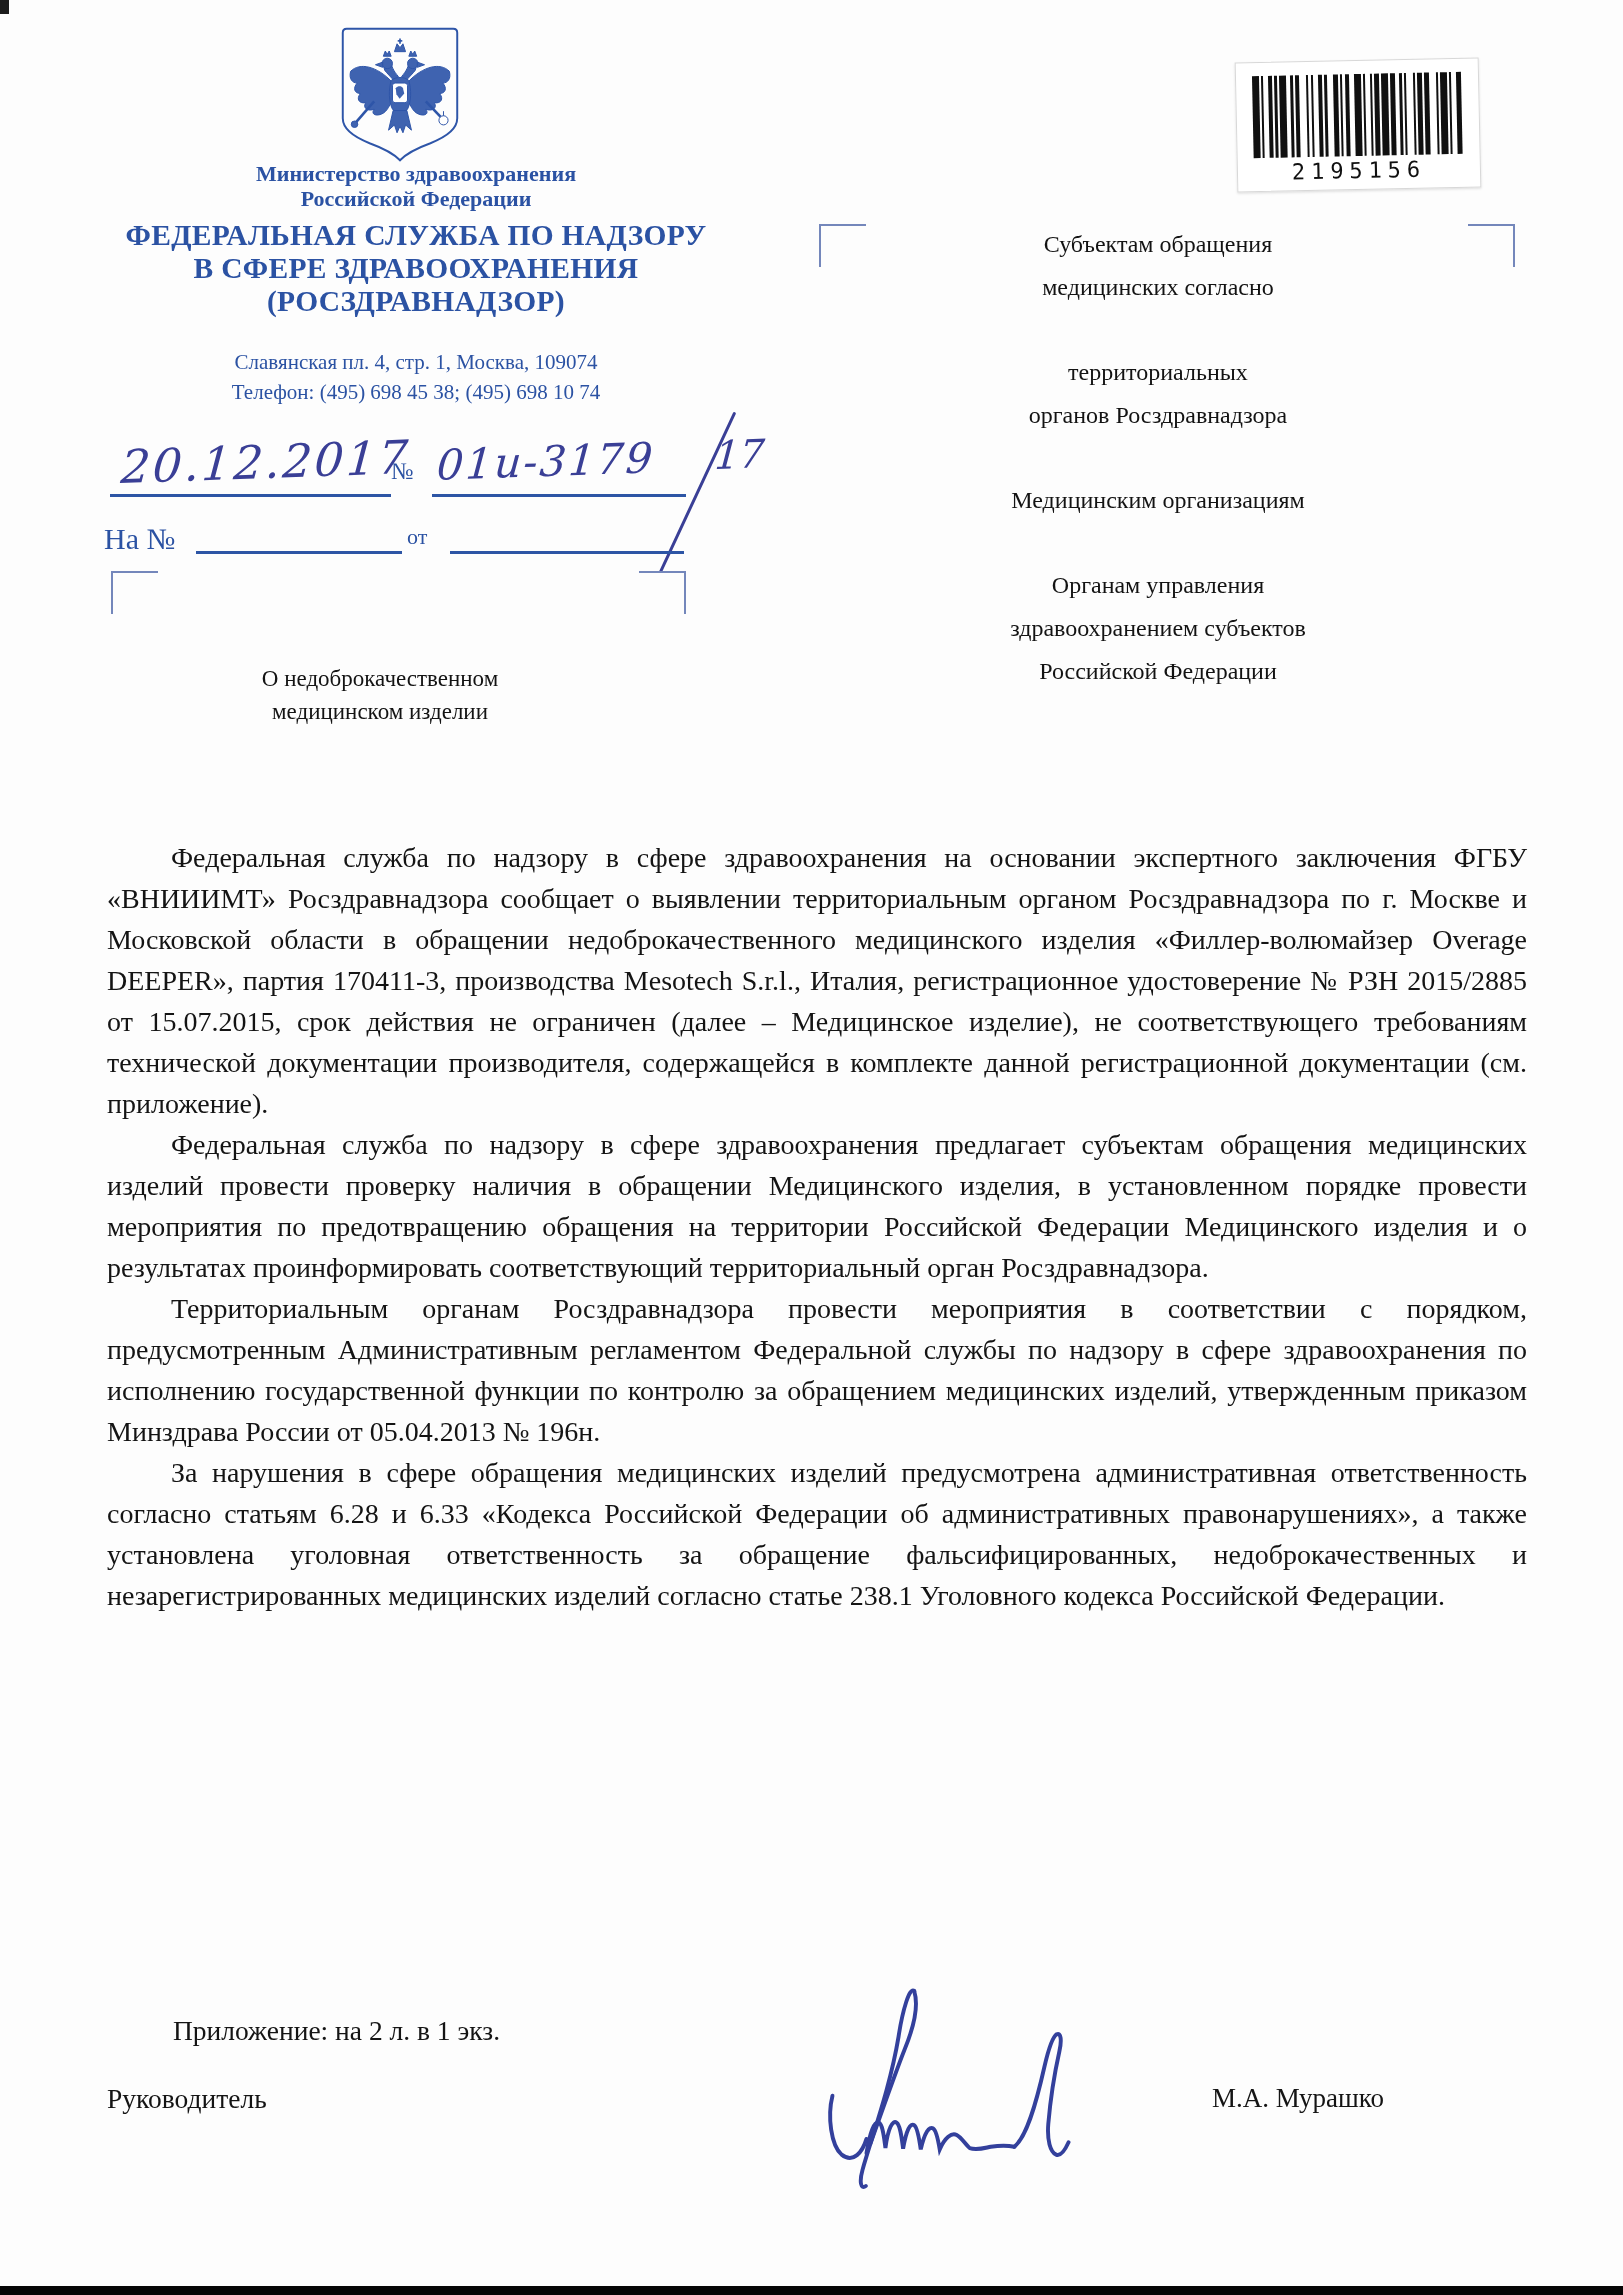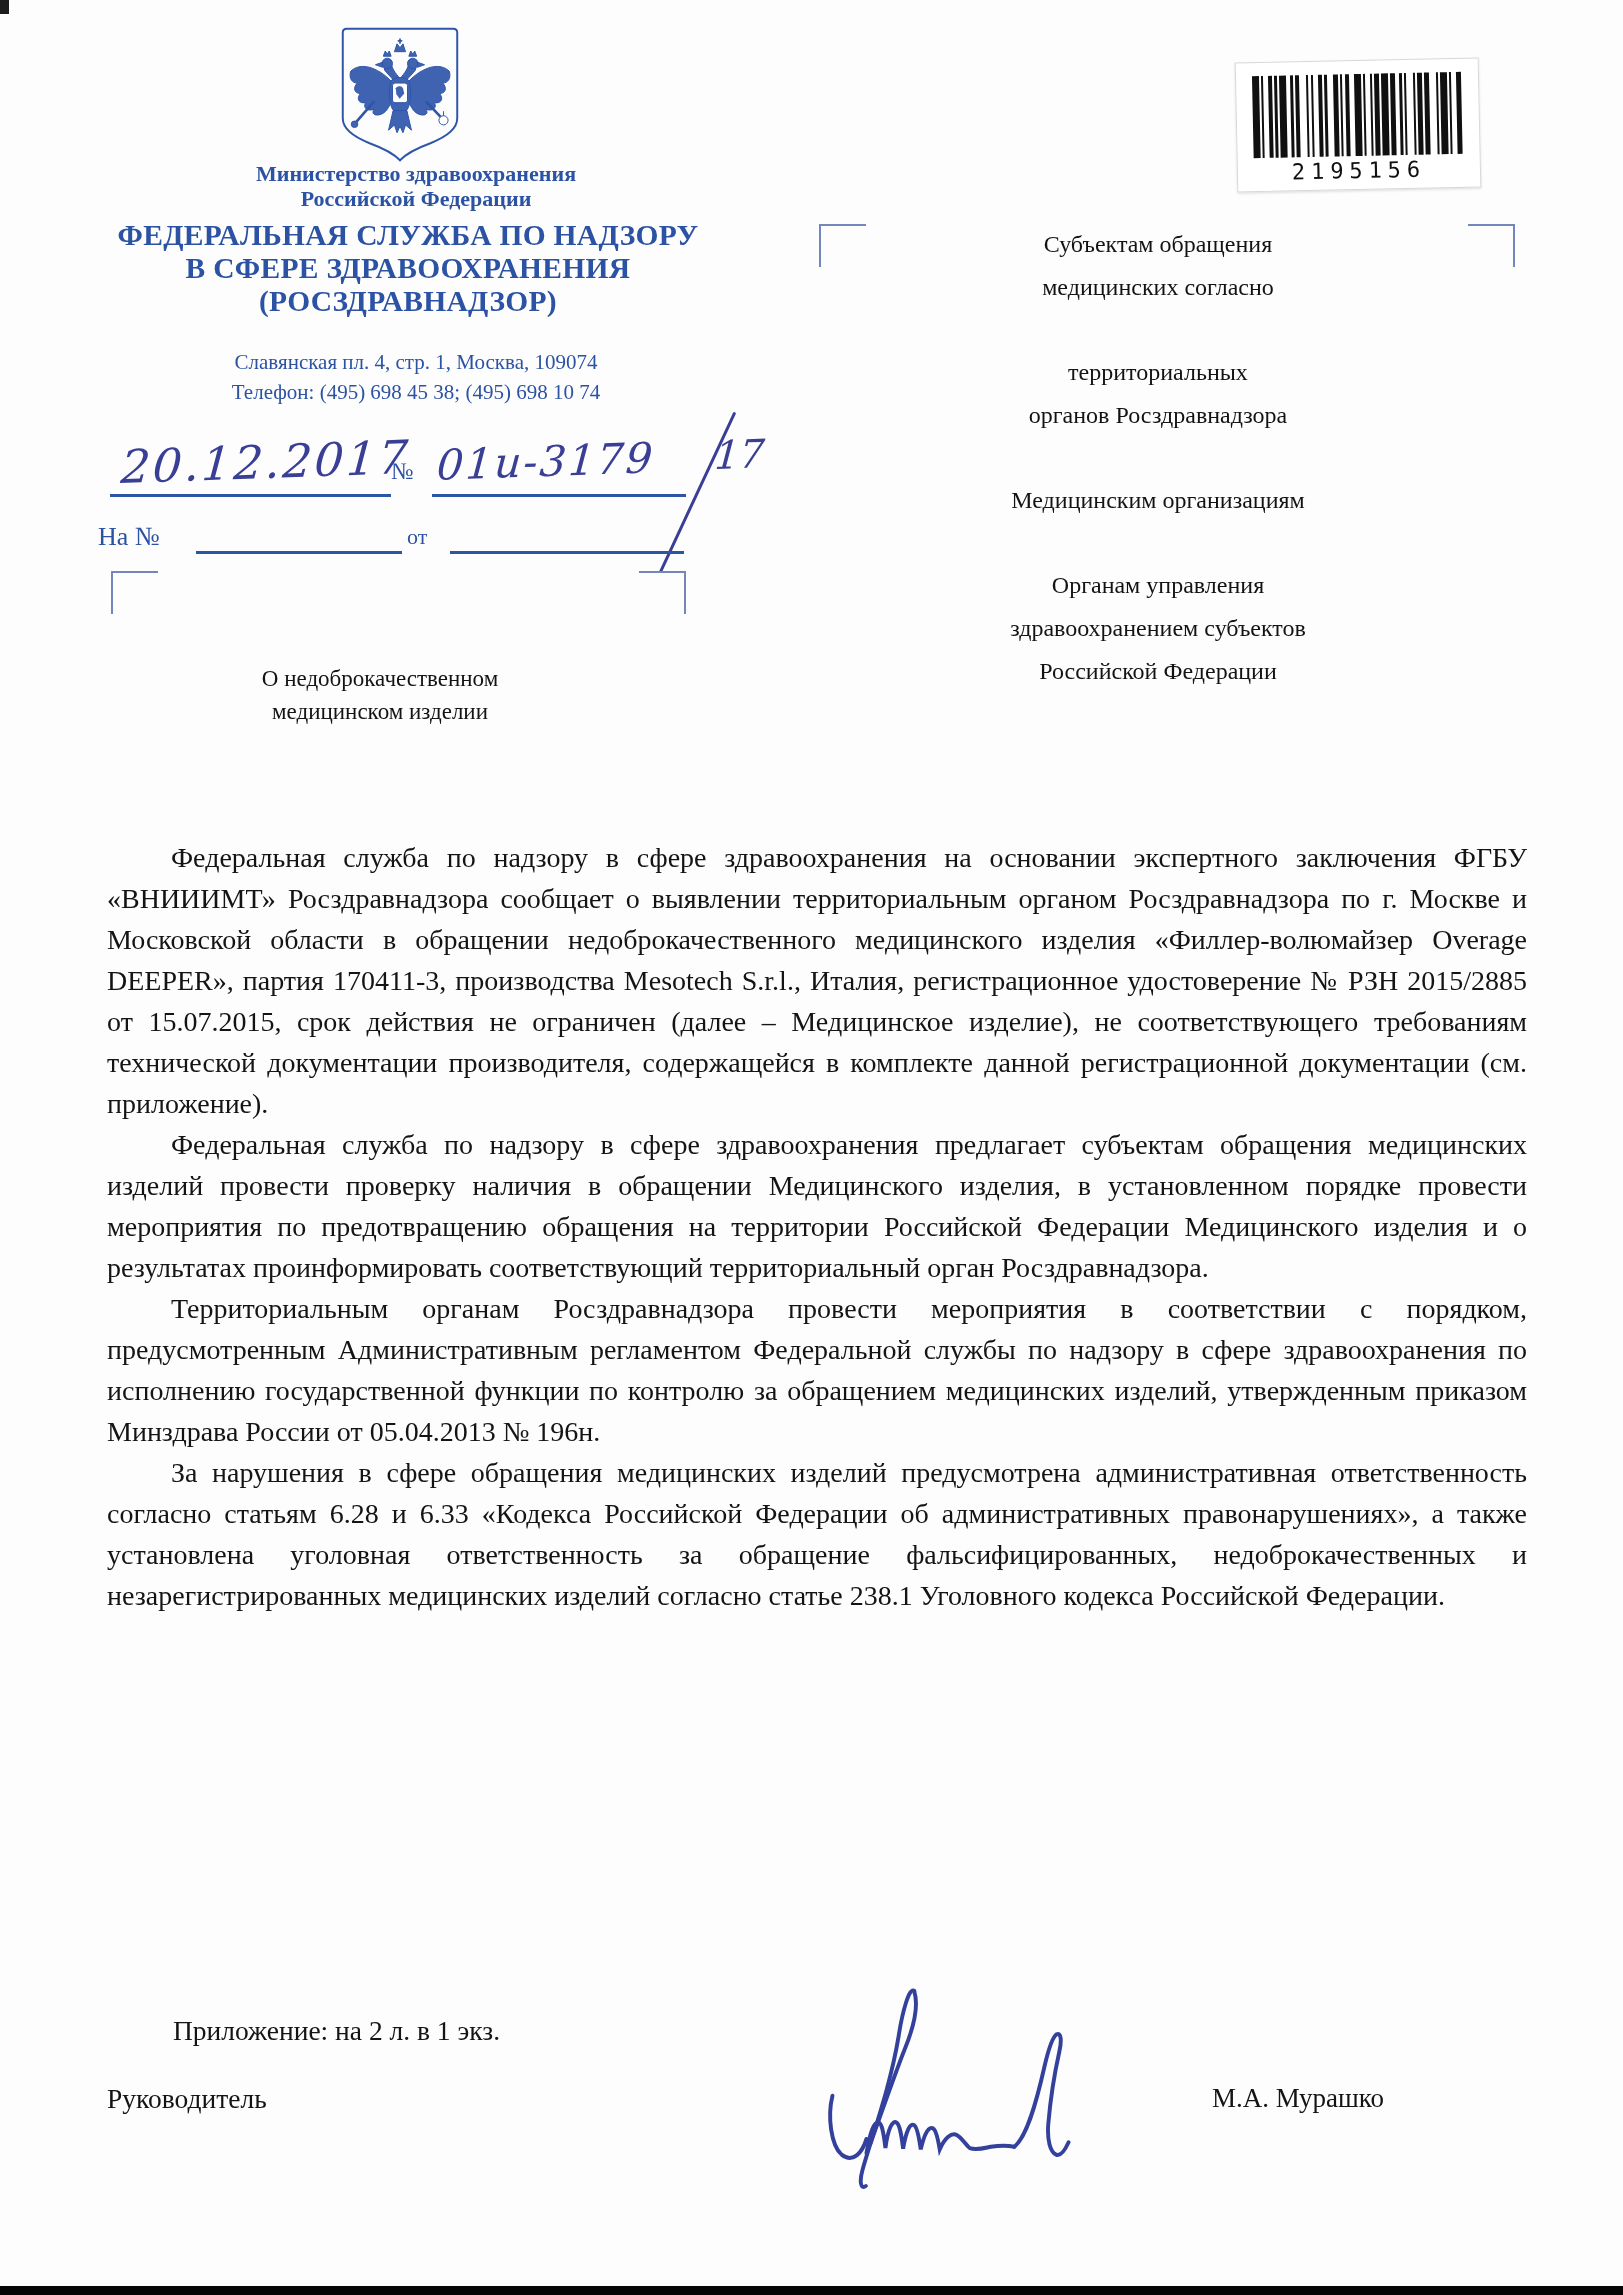--- a/index.html
+++ b/index.html
@@ -5,41 +5,41 @@
   html,body{margin:0;padding:0;background:#777;}
   .page{
     position:relative;width:1624px;height:2295px;background:#fdfdfd;
     font-family:"Liberation Serif", serif;color:var(--text-black,#151515);
     overflow:hidden;
   }
   
   .emblem{position:absolute;left:331px;top:23.6px;width:138px;height:141px;}
   .ministry{position:absolute;left:92px;top:161px;width:648px;text-align:center;
     color:var(--header-blue,#2b52a3);font-weight:bold;font-size:22px;line-height:25px;}
-  .service{position:absolute;left:84px;top:219px;width:648px;text-align:center;
+  .service{position:absolute;left:92px;top:219px;width:648px;text-align:center;
     color:var(--header-blue,#2b52a3);font-weight:bold;font-size:29.5px;line-height:33px;letter-spacing:0.3px;}
   .addr,.phone{position:absolute;left:92px;width:648px;text-align:center;
     color:var(--header-blue,#2b52a3);font-size:21px;}
   .addr{top:350px;}
   .phone{top:380px;}
   
   .hw{position:absolute;color:var(--ink-blue,#3a3f96);font-family:"DejaVu Serif",serif;
     font-style:italic;white-space:nowrap;transform:rotate(-2deg) skewX(-6deg);}
   .hw-date{left:121px;top:435px;font-size:46px;letter-spacing:2.6px;}
   .hw-number{left:437px;top:437px;font-size:42px;letter-spacing:2px;}
   .hw-suffix{left:715px;top:432px;font-size:39px;}
   .no-sign{position:absolute;left:391px;top:458px;color:var(--header-blue,#2b52a3);font-size:23.6px;}
   .slash{position:absolute;left:696px;top:404px;width:3.3px;height:177px;
     background:var(--ink-blue,#3a3f96);transform:rotate(25deg);border-radius:2px;}
   .uline{position:absolute;height:2.6px;background:var(--line-blue,#2d55a5);}
   .u-date{left:110px;top:494px;width:281px;}
   .u-number{left:432px;top:494px;width:254px;}
   .u-reply{left:196px;top:551px;width:206px;}
   .u-from{left:450px;top:551px;width:234px;}
-  .reply-label{position:absolute;left:98px;top:522px;color:var(--header-blue,#2b52a3);font-size:26px;}
+  .reply-label{position:absolute;left:104px;top:522px;color:var(--header-blue,#2b52a3);font-size:30px;}
   .from-label{position:absolute;left:407px;top:524px;color:var(--header-blue,#2b52a3);font-size:22px;text-align:right;}
   
   .corner{position:absolute;width:45px;height:41px;border:0 solid var(--mark-blue,#7487bb);}
   .c-left{border-top-width:2px;border-left-width:2px;}
   .c-right{border-top-width:2px;border-right-width:2px;}
   .m-subj-l{left:111px;top:571px;}
   .m-subj-r{left:639px;top:571px;}
   .m-rec-l{left:819px;top:224px;}
   .m-rec-r{left:1468px;top:224px;}
   

